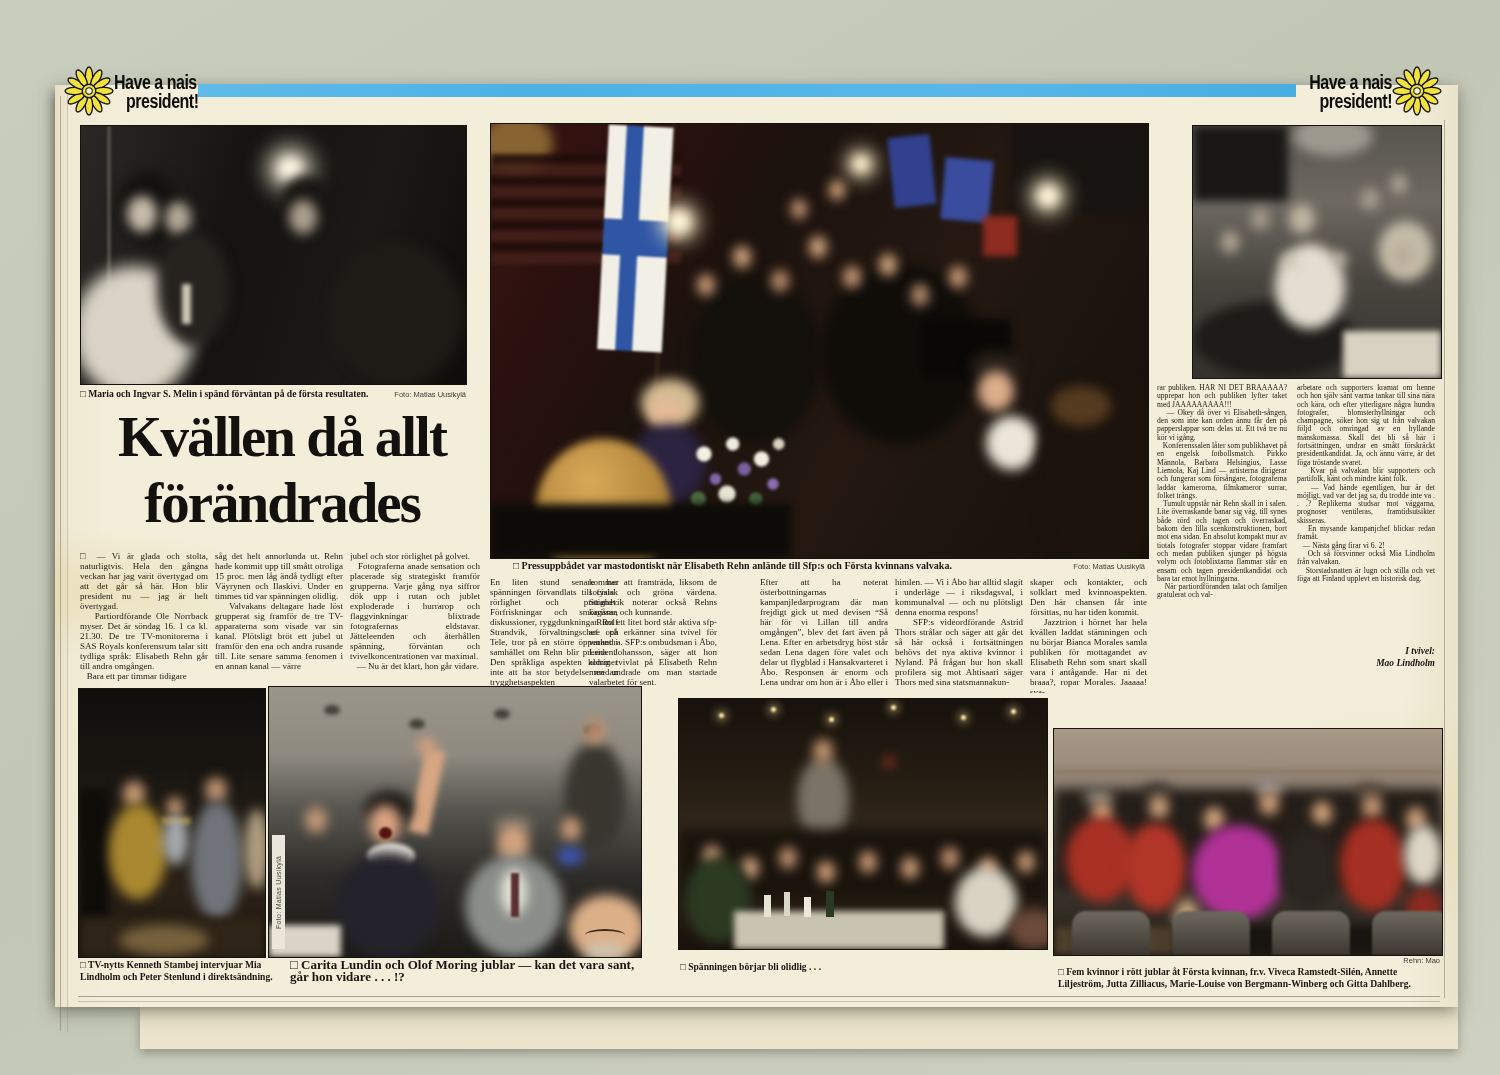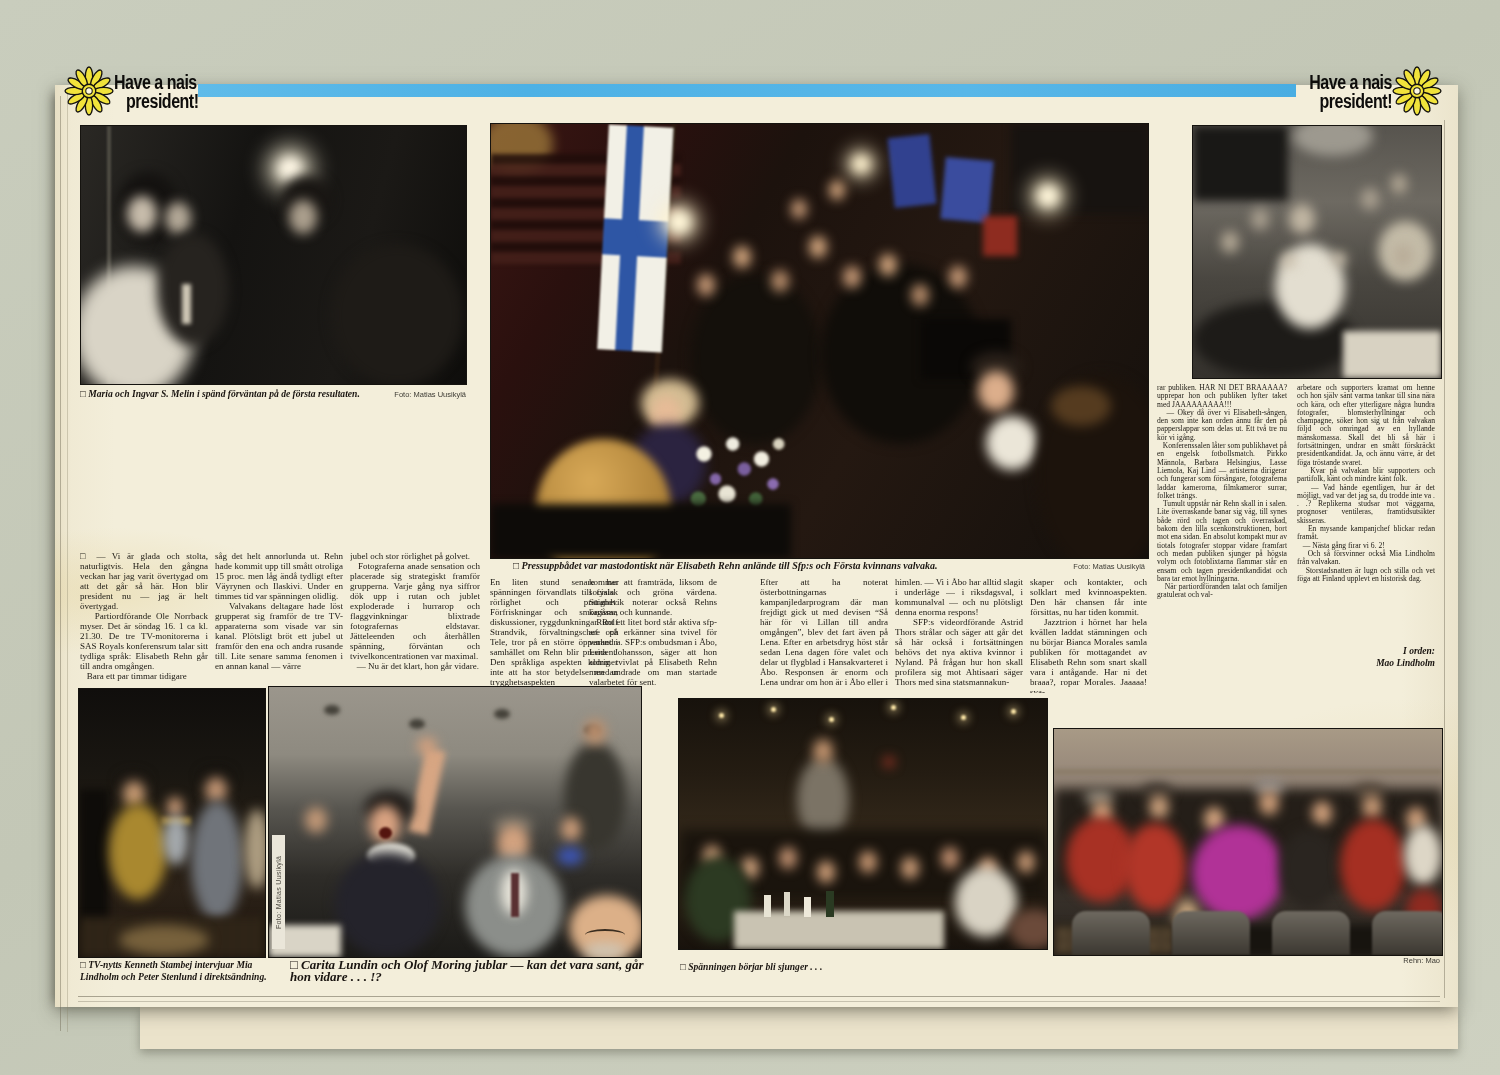--- a/index.html
+++ b/index.html
@@ -26,21 +26,21 @@
   .flower{position:absolute;width:50px;height:50px;}
   .photo{position:absolute;overflow:hidden;border:1px solid #15130f;background:#1a1713;}
   .b{position:absolute;border-radius:50%;filter:blur(6px);}
   .r{position:absolute;filter:blur(4px);}
   .s{position:absolute;}
   .headline{position:absolute;left:82px;top:404px;width:400px;text-align:center;
     font-weight:700;color:#13110d;font-size:57px;line-height:66px;letter-spacing:-2px;}
   .col{position:absolute;font-size:9px;line-height:10px;text-align:justify;
     color:#1c1913;white-space:pre-wrap;overflow:hidden;}
   .colsm{font-size:7.6px;line-height:8.3px;}
-  .cap{position:absolute;font-style:italic;font-weight:700;font-size:9.6px;
+  .cap{position:absolute;font-weight:700;font-size:9.6px;
     line-height:11.5px;color:#191410;}
   .credit{position:absolute;font-family:"Liberation Sans",sans-serif;font-size:7.5px;
     color:#3c3a33;white-space:nowrap;}
   .byline{position:absolute;font-style:italic;font-weight:700;font-size:9.5px;
     line-height:12px;text-align:right;color:#191410;}
   .vcred{position:absolute;left:3px;bottom:8px;width:13px;height:114px;background:#eae6d9;
     writing-mode:vertical-rl;transform:rotate(180deg);font-family:"Liberation Sans",sans-serif;
     font-size:7px;line-height:13px;color:#4a473f;text-align:center;letter-spacing:.3px;}
   .chair{position:absolute;top:182px;width:78px;height:44px;border-radius:14px 14px 0 0;
     background:linear-gradient(180deg,#6e6960,#3c3831);filter:blur(1px);}
@@ -103,20 +103,24 @@
     <i class="b" style="left:76px;top:108px;width:72px;height:112px;background:#26231f;"></i>
     <i class="r" style="left:101px;top:158px;width:9px;height:40px;background:#cfc8b6;filter:blur(2px);"></i>
     <i class="b" style="left:196px;top:30px;width:26px;height:26px;background:#fff8e6;box-shadow:0 0 20px 10px rgba(255,248,220,.8);"></i>
     <i class="b" style="left:200px;top:50px;width:50px;height:48px;background:#191613;"></i>
     <i class="b" style="left:208px;top:74px;width:28px;height:34px;background:#ab9f8d;"></i>
     <i class="b" style="left:250px;top:118px;width:132px;height:142px;background:#1e1b17;"></i>
   </div>
   <div class="cap" style="left:80px;top:388px;width:306px;">□ Maria och Ingvar S. Melin i spänd förväntan på de första resultaten.</div>
   <div class="credit" style="left:380px;top:390px;width:86px;text-align:right;">Foto: Matias Uusikylä</div>
 
+  <div class="headline">
+    <div>Kvällen då allt</div>
+    <div>förändrades</div>
+  </div>
 
   <div class="col" style="left:80px;top:551px;width:128px;height:138px;">□ — Vi är glada och stolta, naturligtvis. Hela den gångna veckan har jag varit övertygad om att det går så här. Hon blir president nu — jag är helt övertygad.
    Partiordförande Ole Norrback myser. Det är söndag 16. 1 ca kl. 21.30. De tre TV-monitorerna i SAS Royals konferensrum talar sitt tydliga språk: Elisabeth Rehn går till andra omgången.
    Bara ett par timmar tidigare</div>
   <div class="col" style="left:215px;top:551px;width:128px;height:138px;">såg det helt annorlunda ut. Rehn hade kommit upp till smått otroliga 15 proc. men låg ändå tydligt efter Väyrynen och Ilaskivi. Under en timmes tid var spänningen olidlig.
    Valvakans deltagare hade löst grupperat sig framför de tre TV-apparaterna som visade var sin kanal. Plötsligt bröt ett jubel ut framför den ena och andra rusande till. Lite senare samma fenomen i en annan kanal — värre</div>
   <div class="col" style="left:350px;top:551px;width:130px;height:138px;">jubel och stor rörlighet på golvet.
    Fotograferna anade sensation och placerade sig strategiskt framför grupperna. Varje gång nya siffror dök upp i rutan och jublet exploderade i hurrarop och flaggvinkningar blixtrade fotografernas eldstavar. Jätteleenden och återhållen spänning, förväntan och tvivelkoncentrationen var maximal.
    — Nu är det klart, hon går vidare.</div>
 
@@ -192,21 +196,21 @@
    Tumult uppstår när Rehn skall in i salen. Lite överraskande banar sig väg, till synes både rörd och tagen och överraskad, bakom den lilla scenkonstruktionen, bort mot ena sidan. En absolut kompakt mur av tiotals fotografer stoppar vidare framfart och medan publiken sjunger på högsta volym och fotoblixtarna flammar står en ensam och tagen presidentkandidat och bara tar emot hyllningarna.
    När partiordföranden talat och familjen gratulerat och val-</div>
   <div class="col colsm" style="left:1297px;top:384px;width:138px;height:258px;">arbetare och supporters kramat om henne och hon själv sänt varma tankar till sina nära och kära, och efter ytterligare några hundra fotografer, blomsterhyllningar och champagne, söker hon sig ut från valvakan följd och omringad av en hyllande mänskomassa. Skall det bli så här i fortsättningen, undrar en smått förskräckt presidentkandidat. Ja, och ännu värre, är det föga tröstande svaret.
    Kvar på valvakan blir supporters och partifolk, känt och mindre känt folk.
    — Vad hände egentligen, hur är det möjligt, vad var det jag sa, du trodde inte va . . .? Replikerna studsar mot väggarna, prognoser ventileras, framtidsutsikter skisseras.
    En mysande kampanjchef blickar redan framåt.
    — Nästa gång firar vi 6. 2!
    Och så försvinner också Mia Lindholm från valvakan.
    Storstadsnatten är lugn och stilla och vet föga att Finland upplevt en historisk dag.</div>
   <div class="byline" style="left:1297px;top:645px;width:138px;">
-    <div>I orden:</div>
+    <div>I tvivel:</div>
     <div>Mao Lindholm</div>
   </div>
 
   <div class="photo" style="left:78px;top:688px;width:186px;height:268px;background:linear-gradient(180deg,#100e0c 0%,#191611 30%,#241d14 55%,#2b2117 75%,#1c150e 100%);">
     <i class="r" style="left:0;top:100px;width:30px;height:140px;background:#0e0c09;"></i>
     <i class="b" style="left:40px;top:84px;width:28px;height:16px;background:#1c1712;"></i>
     <i class="b" style="left:44px;top:92px;width:22px;height:26px;background:#c69a73;"></i>
     <i class="b" style="left:30px;top:115px;width:58px;height:95px;background:#a9882f;"></i>
     <i class="r" style="left:82px;top:128px;width:30px;height:8px;background:#8c6f28;filter:blur(2px);"></i>
     <i class="b" style="left:88px;top:108px;width:16px;height:20px;background:#cf9f7a;"></i>
@@ -303,18 +307,19 @@
     <i class="r" style="left:0;top:196px;width:388px;height:30px;background:#17140f;"></i>
     <i class="r" style="left:0;top:196px;width:120px;height:30px;background:#4a3c2a;background-image:radial-gradient(circle 2px at 8px 8px,#8a7350 90%,transparent);background-size:18px 14px;"></i>
     <i class="chair" style="left:18px;"></i>
     <i class="chair" style="left:118px;"></i>
     <i class="chair" style="left:218px;"></i>
     <i class="chair" style="left:318px;"></i>
   </div>
 
   <div class="cap" style="left:80px;top:959px;width:195px;">□ TV-nytts Kenneth Stambej intervjuar Mia Lindholm och Peter Stenlund i direktsändning.</div>
   <div class="cap" style="left:290px;top:959px;width:358px;font-size:13px;">□ Carita Lundin och Olof Moring jublar — kan det vara sant, går hon vidare . . . !?</div>
-  <div class="cap" style="left:680px;top:961px;width:300px;">□ Spänningen börjar bli sjunger . . .</div>
+  <div class="cap" style="left:680px;top:961px;width:300px;">□ Spänningen börjar bli olidlig . . .</div>
   <div class="credit" style="left:1345px;top:956px;width:95px;text-align:right;">Rehn: Mao</div>
+  <div class="cap" style="left:1058px;top:966px;width:382px;">□ Fem kvinnor i rött jublar åt Första kvinnan, fr.v. Viveca Ramstedt-Silén, Annette Liljeström, Jutta Zilliacus, Marie-Louise von Bergmann-Winberg och Gitta Dahlberg.</div>
 
   <div class="hairh" style="left:78px;top:996px;width:1362px;"></div>
   <div class="hairh" style="left:78px;top:1001px;width:1362px;background:rgba(95,90,72,.3);"></div>
 </div>
 
 </body></html>

